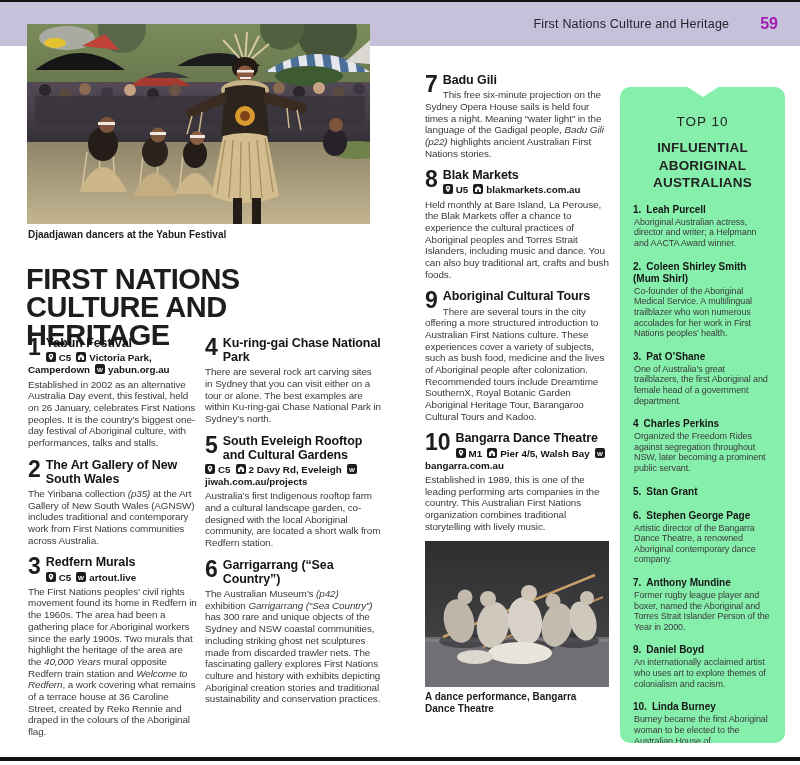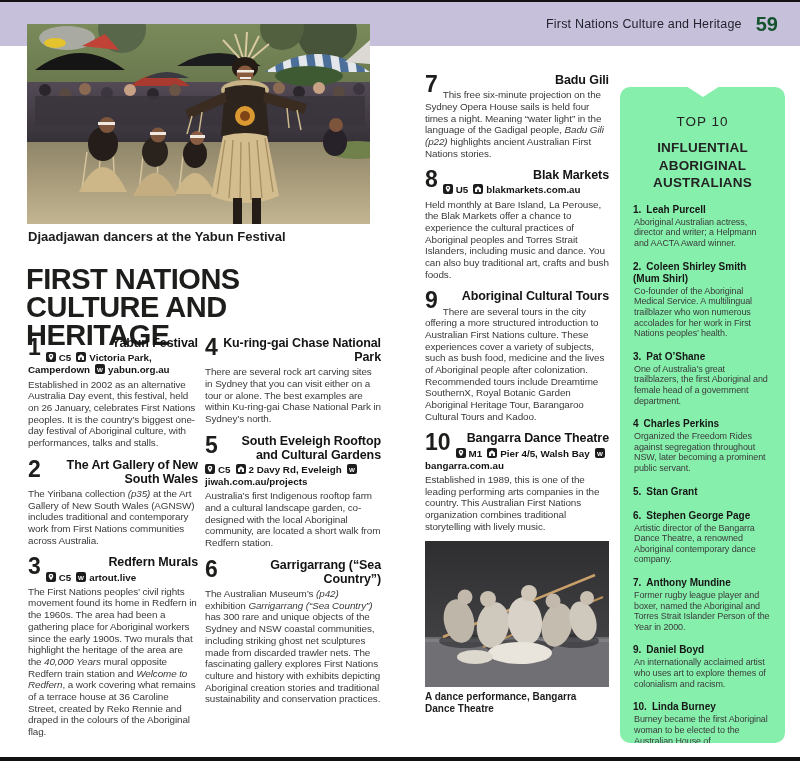--- a/index.html
+++ b/index.html
@@ -3,39 +3,39 @@
 <meta charset="utf-8">
 <style>
   html,body{margin:0;padding:0;background:#ffffff;}
   .page{position:relative;width:800px;height:765px;background:#ffffff;overflow:hidden;
         font-family:"Liberation Sans",sans-serif;color:#2e2e2e;}
   .top-edge{position:absolute;left:0;top:0;width:800px;height:2px;background:#121212;}
   .bottom-edge{position:absolute;left:0;top:757px;width:800px;height:4px;background:#121212;}
   .band{position:absolute;left:0;top:2px;width:800px;height:44px;background:#c6c0db;
         display:flex;align-items:center;justify-content:flex-end;padding-right:22px;box-sizing:border-box;}
   .band-title{font-size:12.5px;color:#23232e;letter-spacing:.2px;}
-  .band-page{font-size:20px;font-weight:800;color:#14532d;margin-left:14px;}
+  .band-page{font-size:16px;font-weight:800;color:#a21caf;margin-left:31px;}
 
   .photo-main{position:absolute;left:27px;top:24px;width:343px;height:200px;overflow:hidden;}
   .photo-main svg{display:block;width:100%;height:100%;}
   .caption-main{position:absolute;left:28px;top:229px;width:343px;
-        font-size:13px;font-weight:700;color:#1d1d1d;}
+        font-size:10px;font-weight:700;color:#1d1d1d;}
 
   .page-title{position:absolute;left:26px;top:247px;width:322px;
         font-size:29px;line-height:.95;font-weight:800;letter-spacing:-.5px;color:#1d1d1b;}
 
   .col{position:absolute;}
   #col1{left:28px;top:336px;width:170px;}
   #col2{left:205px;top:336px;width:176px;}
   #col3{left:425px;top:73px;width:184px;}
 
   .entry{margin-bottom:9px;overflow:visible;}
   .entry:after{content:"";display:block;clear:both;}
   .entry-num{float:left;font-size:23px;font-weight:800;line-height:.92;color:#1d1d1b;margin:1px 5px 0 0;}
-  .entry-title{display:block;font-size:12.5px;font-weight:700;line-height:1.13;color:#141414;letter-spacing:-.1px;text-align:right;}
+  .entry-title{display:block;font-size:12.5px;font-weight:700;line-height:1.13;color:#141414;letter-spacing:-.1px;}
   .entry-meta{font-size:9.8px;font-weight:700;color:#141414;line-height:1.25;margin:2px 0 2px;}
   .meta-ic{display:inline-block;width:10px;height:10px;vertical-align:-1px;margin-right:3px;}
   .meta-seg{margin-right:5px;}
   .entry-body{margin:2px 0 0;font-size:9.9px;line-height:1.18;letter-spacing:-.1px;color:#3a3a3a;}
   .entry-body i{font-style:italic;}
 
   .photo-bottom{width:184px;height:146px;margin-top:6px;overflow:hidden;}
   .photo-bottom svg{display:block;width:100%;height:100%;}
   .caption-bottom{margin-top:4px;font-size:10px;font-weight:700;line-height:1.2;color:#1d1d1d;}
 

